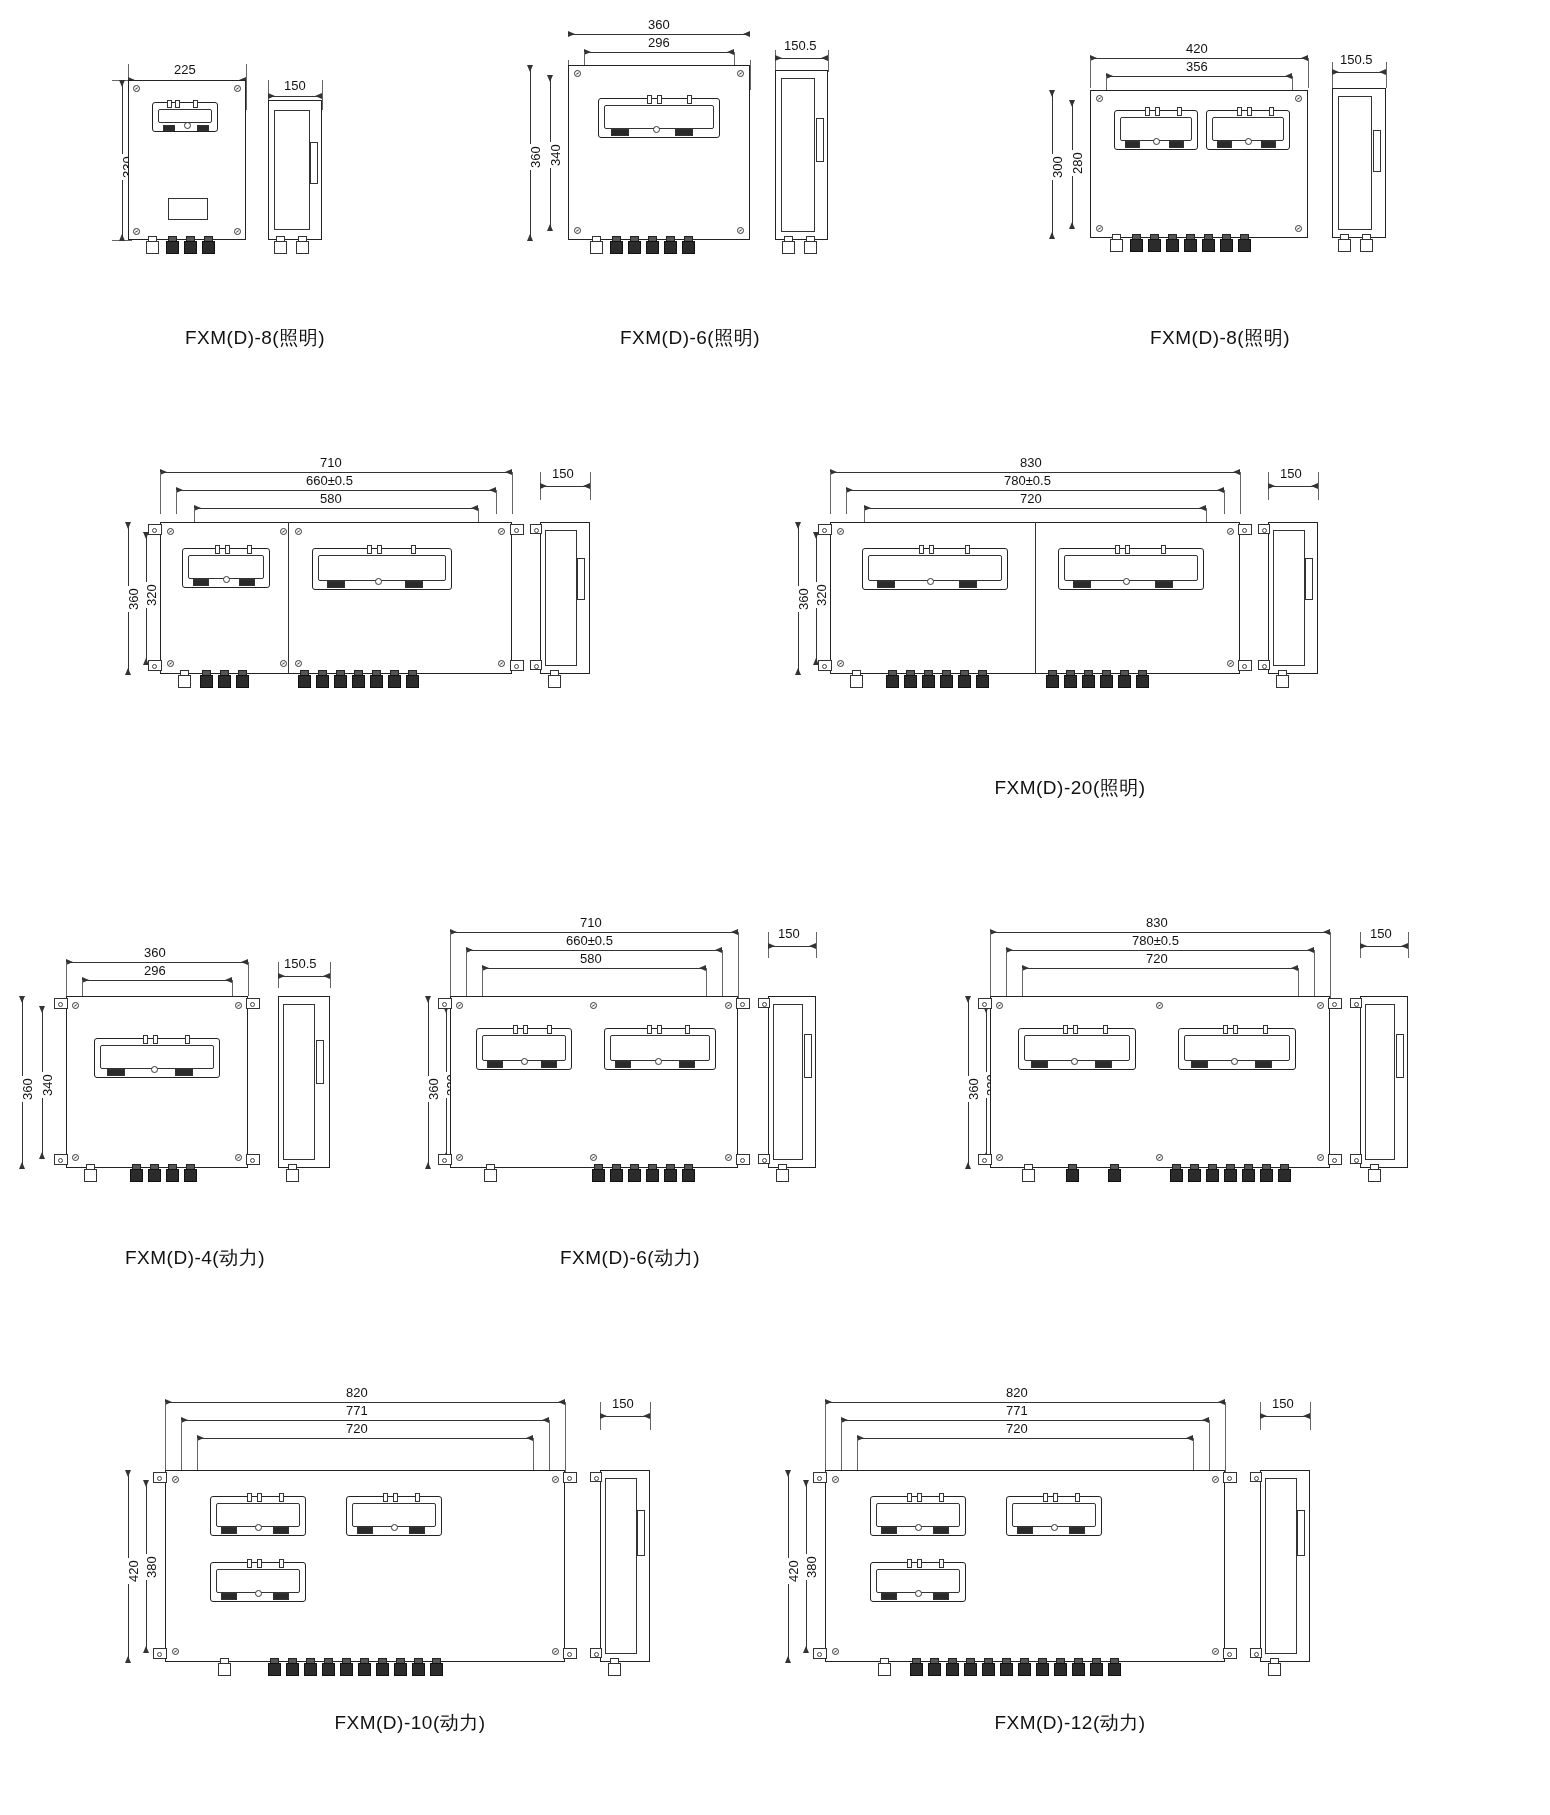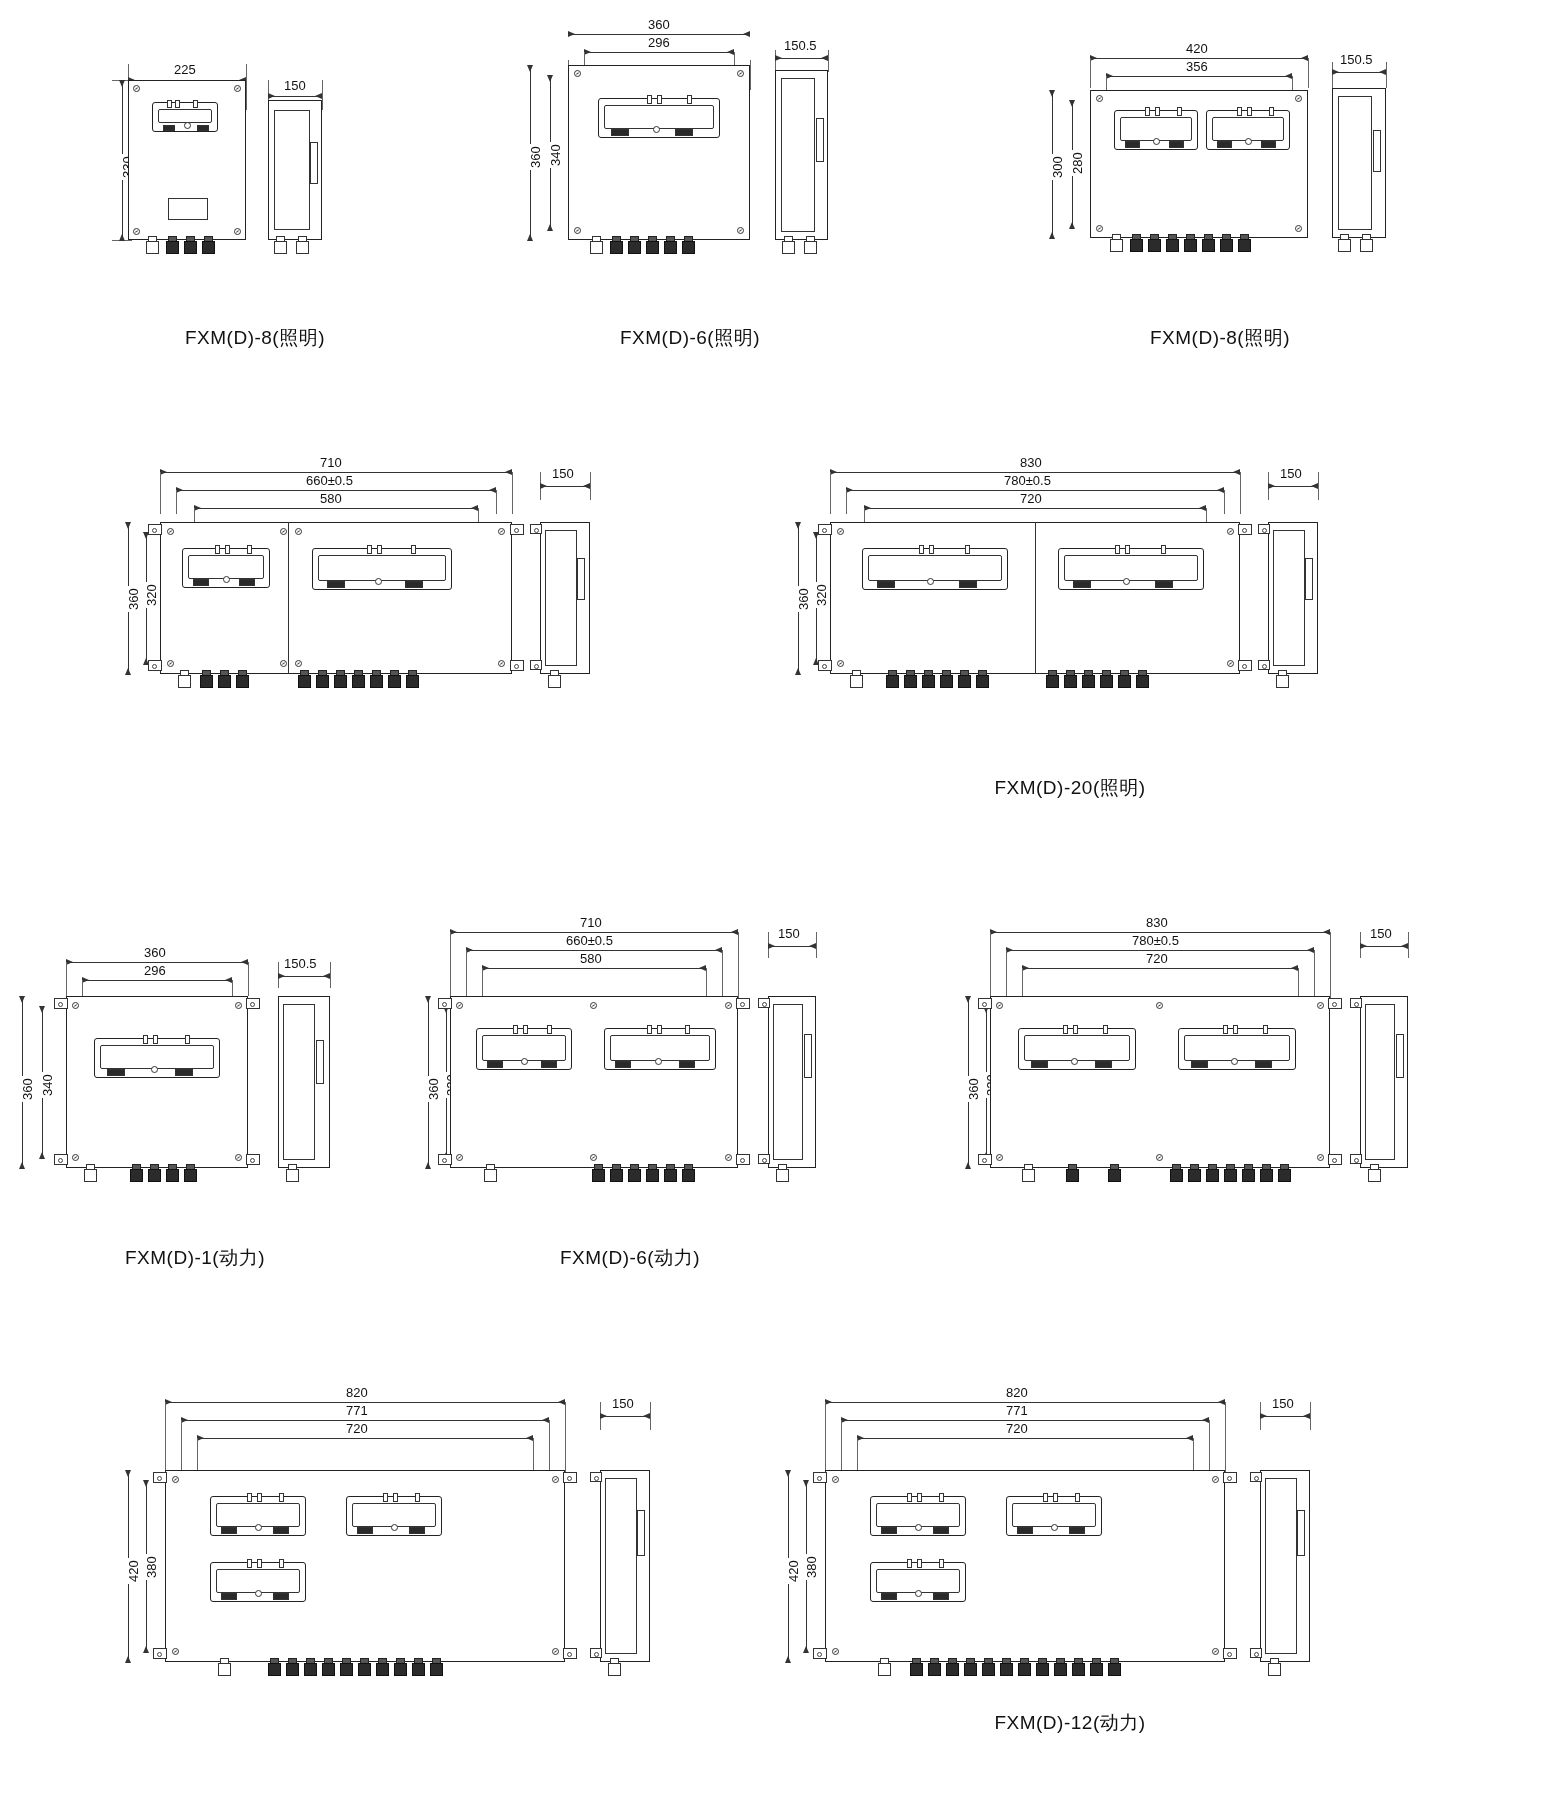--- a/index.html
+++ b/index.html
@@ -728,21 +728,21 @@
   <div class="arrow-l" style="left:313px;top:33px;"></div>
   <div class="dim-txt" style="left:272px;top:16px;">150.5</div>
   <div class="box" style="left:268px;top:56px;width:52px;height:172px;"></div>
   <div class="side-strip" style="left:273px;top:64px;width:32px;height:156px;"></div>
   <div class="thin" style="left:306px;top:100px;width:8px;height:44px;"></div>
   <div class="gland" style="left:276px;top:224px;">
         <i></i>
         <b></b>
       </div>
 </div>
-<div class="caption" style="left:10px;top:1245px;width:370px;">FXM(D)-1(动力)</div>
+<div class="caption" style="left:10px;top:1245px;width:370px;">FXM(D)-4(动力)</div>
 
 <div class="unit" style="left:420px;top:910px;width:420px;height:300px;">
   <div class="dim-line-h" style="left:30px;top:22px;width:288px;"></div>
   <div class="arrow-r" style="left:30px;top:19px;"></div>
   <div class="arrow-l" style="left:311px;top:19px;"></div>
   <div class="ext" style="left:30px;top:22px;height:70px;"></div>
   <div class="ext" style="left:318px;top:22px;height:70px;"></div>
   <div class="dim-txt" style="left:158px;top:5px;">710</div>
 
   <div class="dim-line-h" style="left:46px;top:40px;width:256px;"></div>
@@ -1089,20 +1089,21 @@
   <div class="box" style="left:480px;top:90px;width:50px;height:192px;"></div>
   <div class="side-strip" style="left:485px;top:98px;width:32px;height:176px;"></div>
   <div class="thin" style="left:517px;top:130px;width:8px;height:46px;"></div>
   <div class="lug" style="left:470px;top:92px;width:12px;height:10px;"></div>
   <div class="lug" style="left:470px;top:268px;width:12px;height:10px;"></div>
   <div class="gland" style="left:488px;top:278px;">
         <i></i>
         <b></b>
       </div>
 </div>
+<div class="caption" style="left:120px;top:1710px;width:580px;">FXM(D)-10(动力)</div>
 
 <div class="unit" style="left:780px;top:1380px;width:580px;height:300px;">
   <div class="dim-line-h" style="left:45px;top:22px;width:400px;"></div>
   <div class="arrow-r" style="left:45px;top:19px;"></div>
   <div class="arrow-l" style="left:438px;top:19px;"></div>
   <div class="ext" style="left:45px;top:22px;height:72px;"></div>
   <div class="ext" style="left:445px;top:22px;height:72px;"></div>
   <div class="dim-txt" style="left:224px;top:5px;">820</div>
 
   <div class="dim-line-h" style="left:61px;top:40px;width:368px;"></div>

